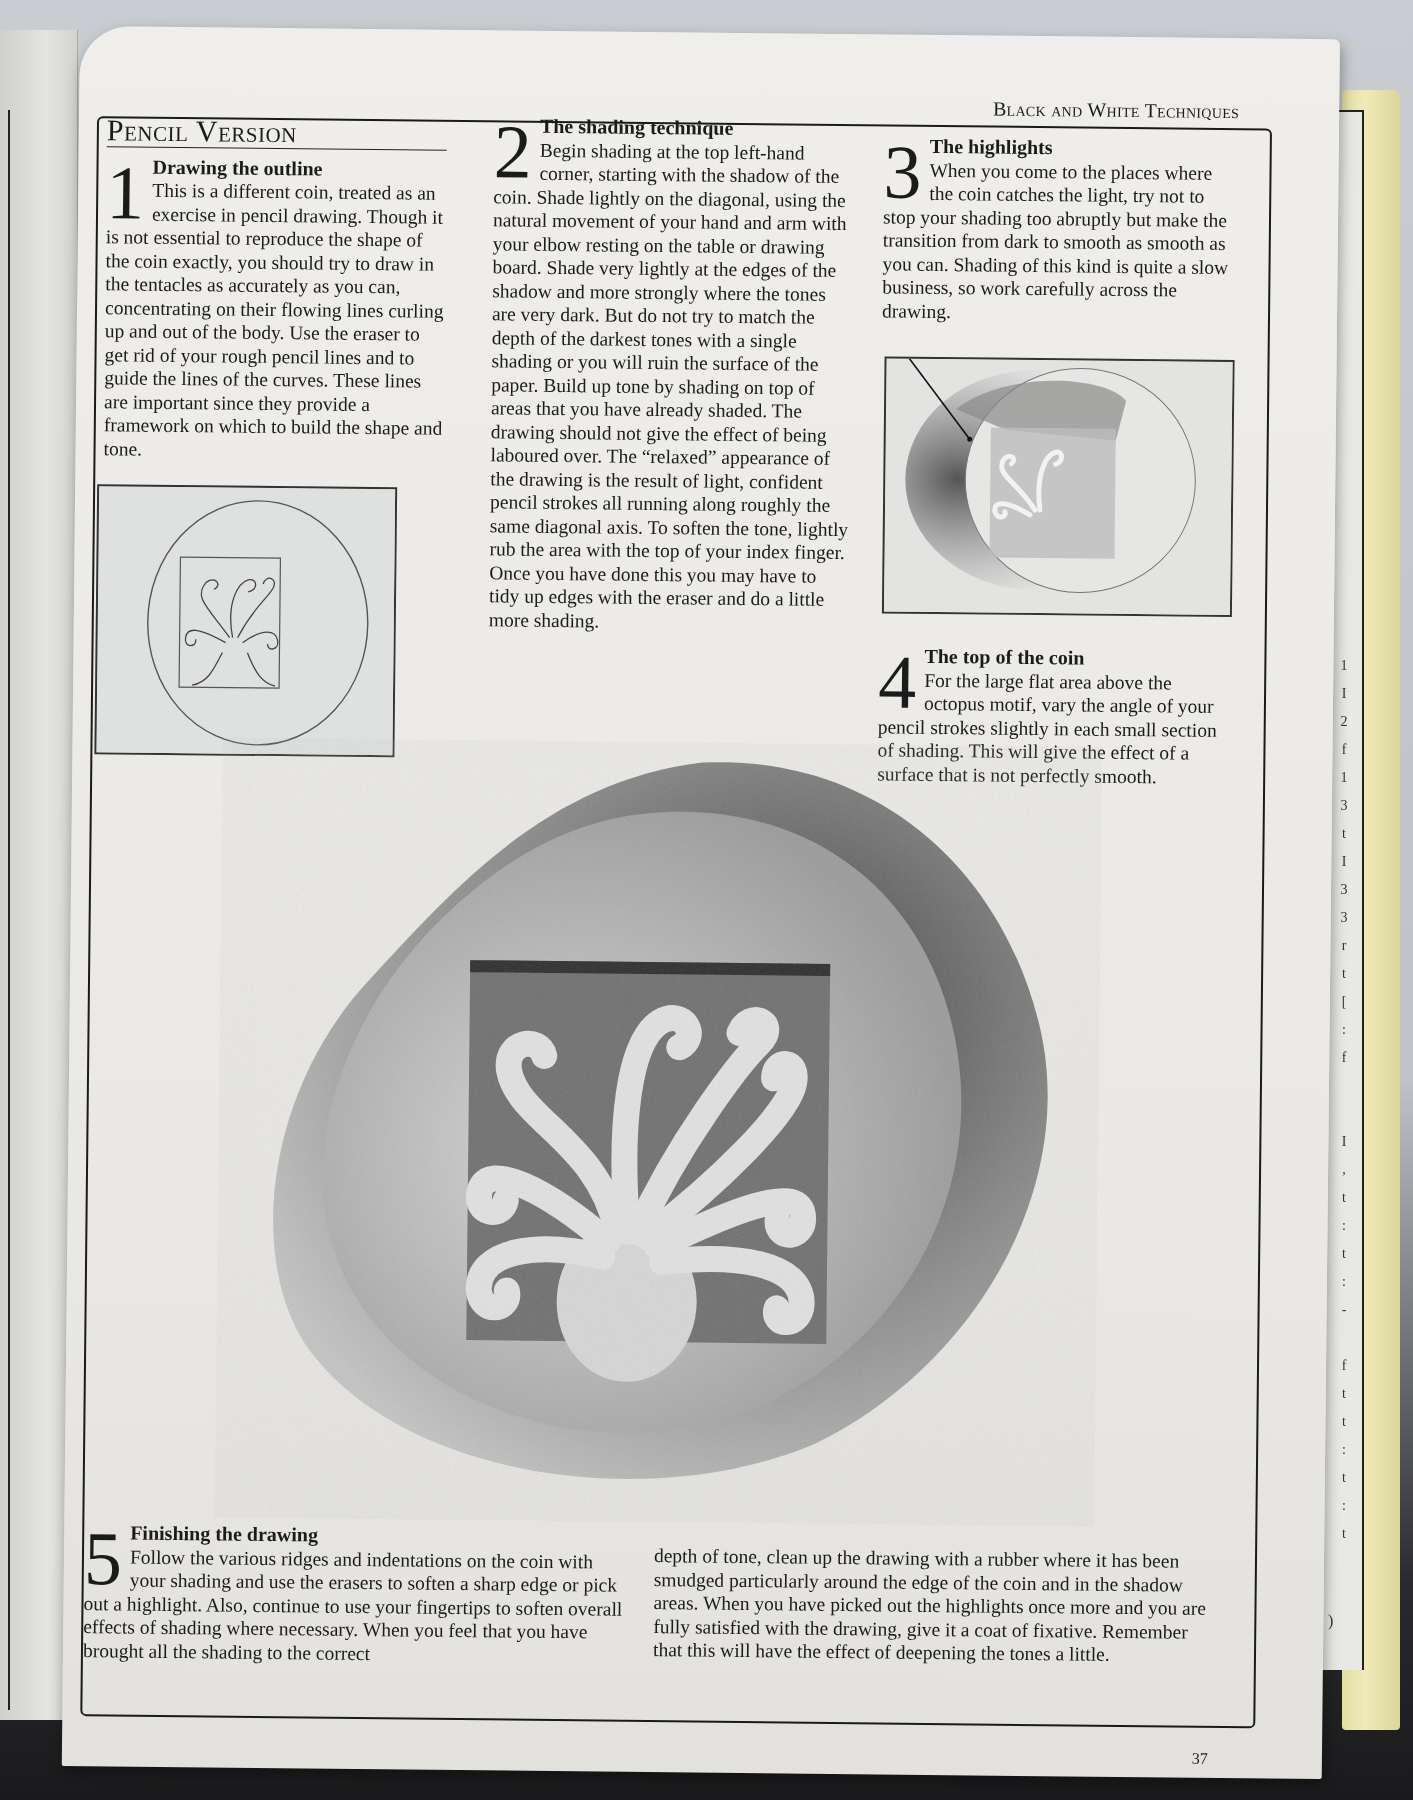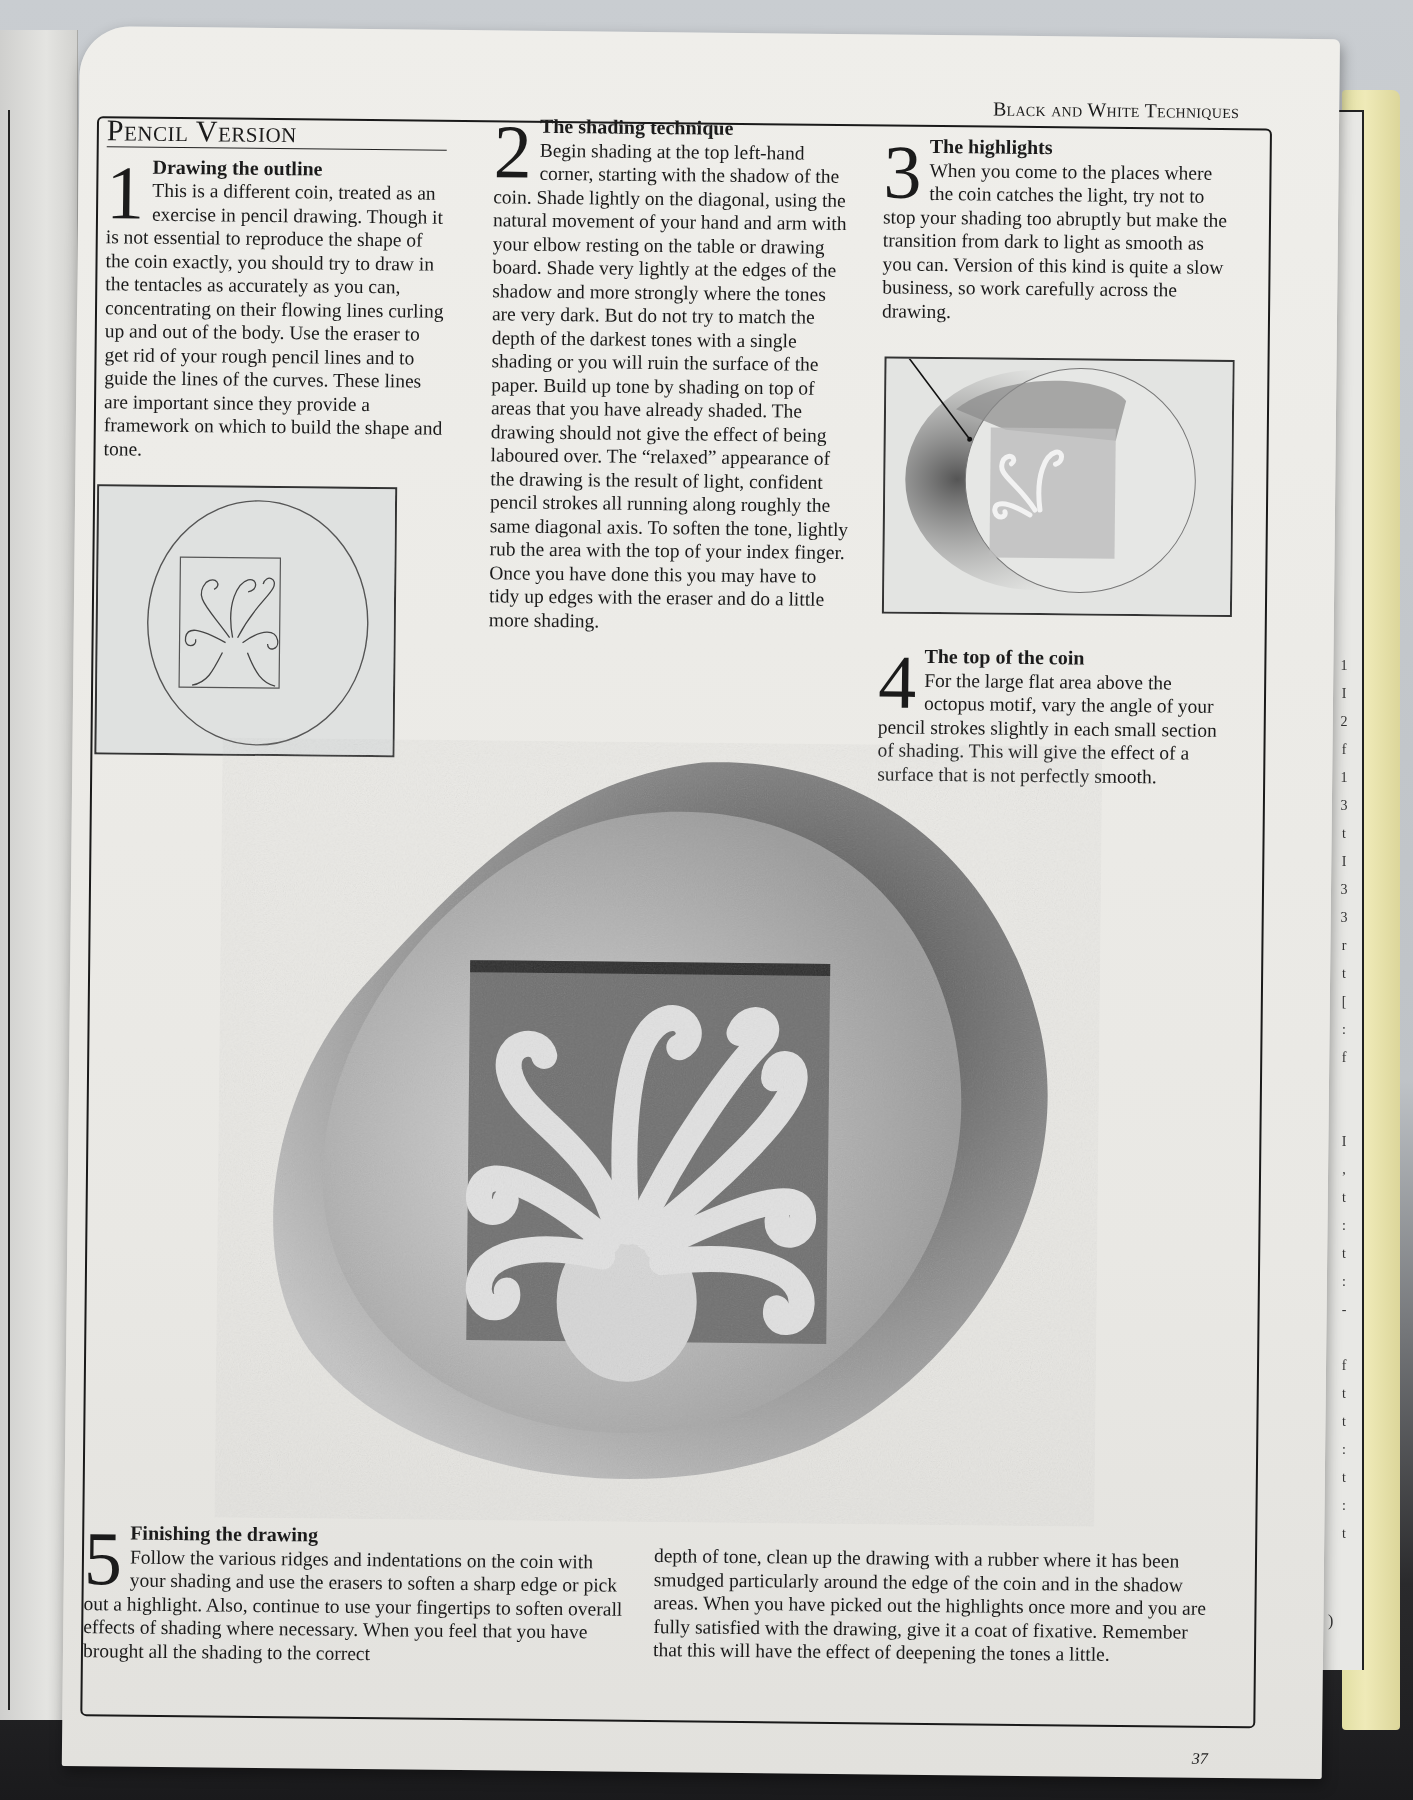--- a/index.html
+++ b/index.html
@@ -84,21 +84,21 @@
     background: #dcdedd; overflow: hidden;
   }
   .fig1 { left: 22px; top: 458px; width: 300px; height: 270px; }
   .fig3 { left: 808px; top: 322px; width: 350px; height: 257px; background: #e2e3e1; }
   .step4 { left: 805px; top: 610px; width: 355px; }
   .main-fig {
     position: absolute; left: 150px; top: 710px; width: 880px; height: 780px;
   }
   .bottom-left { position: absolute; left: 20px; top: 1495px; width: 540px; font-size: 19.5px; line-height: 23.5px; }
   .bottom-right { position: absolute; left: 590px; top: 1512px; width: 560px; font-size: 19.5px; line-height: 23.5px; }
-  .page-num { position: absolute; left: 1130px; top: 1712px; font-size: 16px; font-style: italic; }
+  .page-num { position: absolute; left: 1130px; top: 1712px; font-size: 16px; }
 </style>
 </head>
 <body>
 
 <div class="left-page">
   <div class="rule"></div>
 </div>
 
 <div class="book-edge"></div>
 <div class="next-page">
@@ -172,21 +172,21 @@
       <span class="dropnum">2</span>
       <span class="step-head">The shading technique</span>
       <span class="step-body">Begin shading at the top left-hand corner, starting with the shadow of the coin. Shade lightly on the diagonal, using the natural movement of your hand and arm with your elbow resting on the table or drawing board. Shade very lightly at the edges of the shadow and more strongly where the tones are very dark. But do not try to match the depth of the darkest tones with a single shading or you will ruin the surface of the paper. Build up tone by shading on top of areas that you have already shaded. The drawing should not give the effect of being laboured over. The “relaxed” appearance of the drawing is the result of light, confident pencil strokes all running along roughly the same diagonal axis. To soften the tone, lightly rub the area with the top of your index finger. Once you have done this you may have to tidy up edges with the eraser and do a little more shading.</span>
     </div>
   </div>
 
   <div class="col col3">
     <div class="step">
       <span class="dropnum">3</span>
       <span class="step-head">The highlights</span>
-      <span class="step-body">When you come to the places where the coin catches the light, try not to stop your shading too abruptly but make the transition from dark to light as smooth as you can. Version of this kind is quite a slow business, so work carefully across the drawing.</span>
+      <span class="step-body">When you come to the places where the coin catches the light, try not to stop your shading too abruptly but make the transition from dark to smooth as smooth as you can. Shading of this kind is quite a slow business, so work carefully across the drawing.</span>
     </div>
   </div>
 
   <div class="figure fig3">
     <svg width="350" height="257" viewBox="0 0 350 257">
       <defs>
         <radialGradient id="shadeL" cx="0.2" cy="0.5" r="0.6">
           <stop offset="0" stop-color="#555"></stop>
           <stop offset="1" stop-color="#999" stop-opacity="0"></stop>
         </radialGradient>

